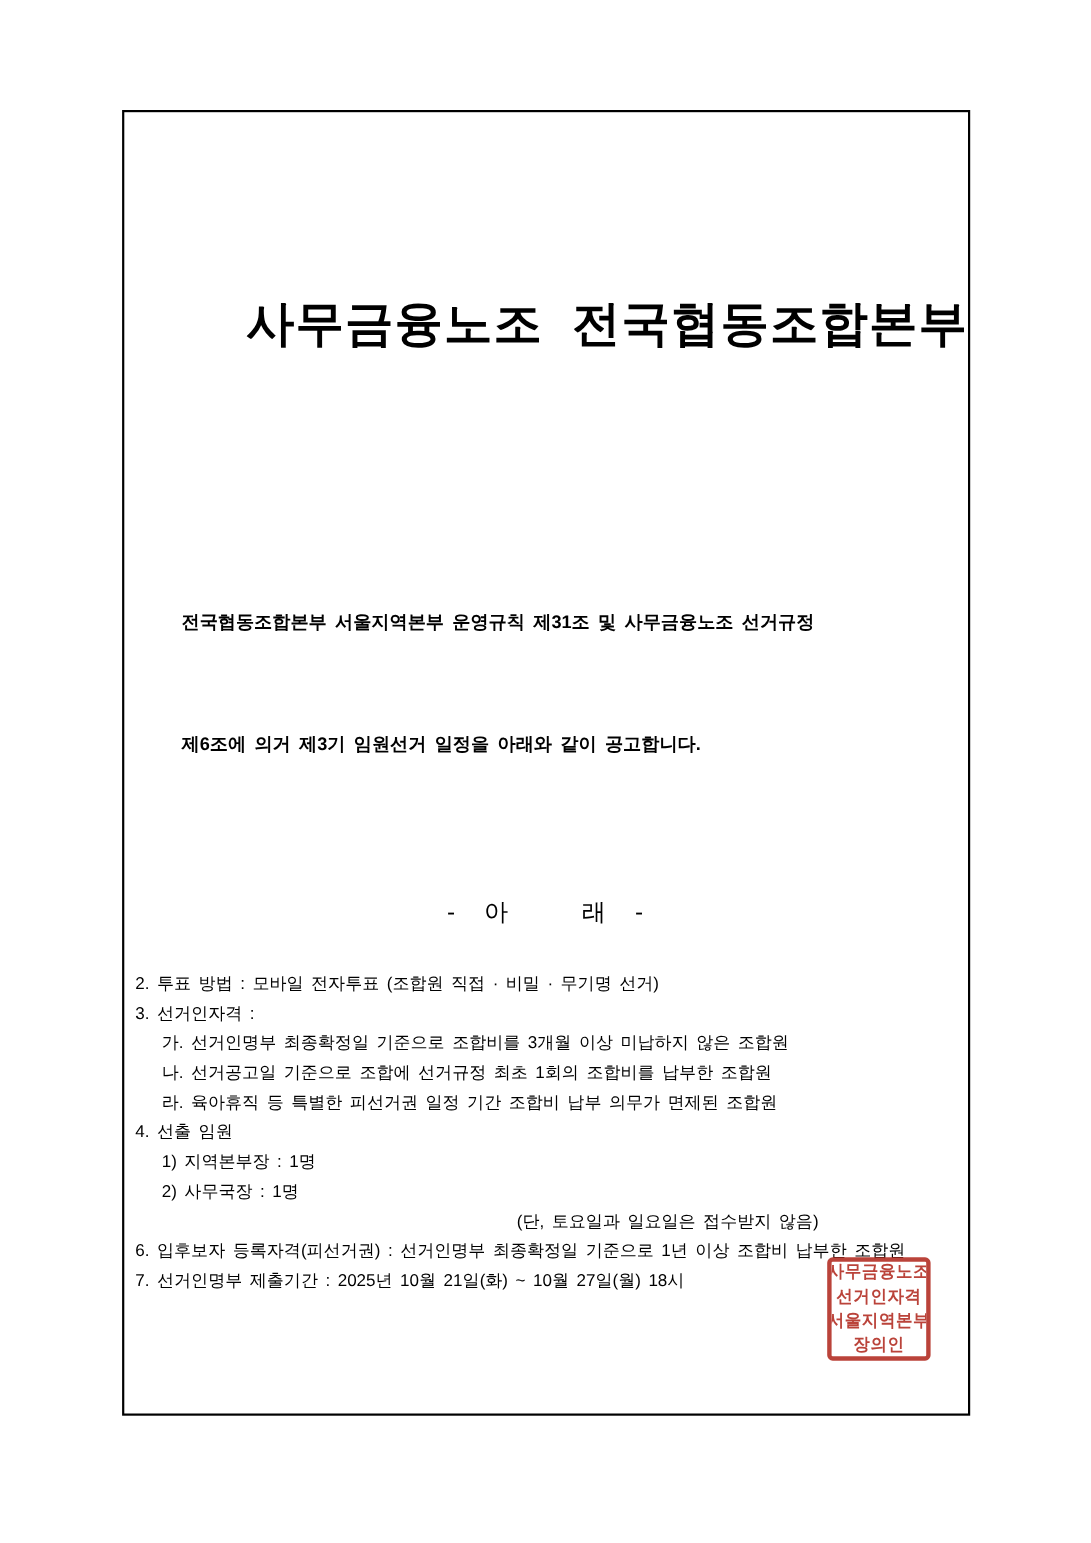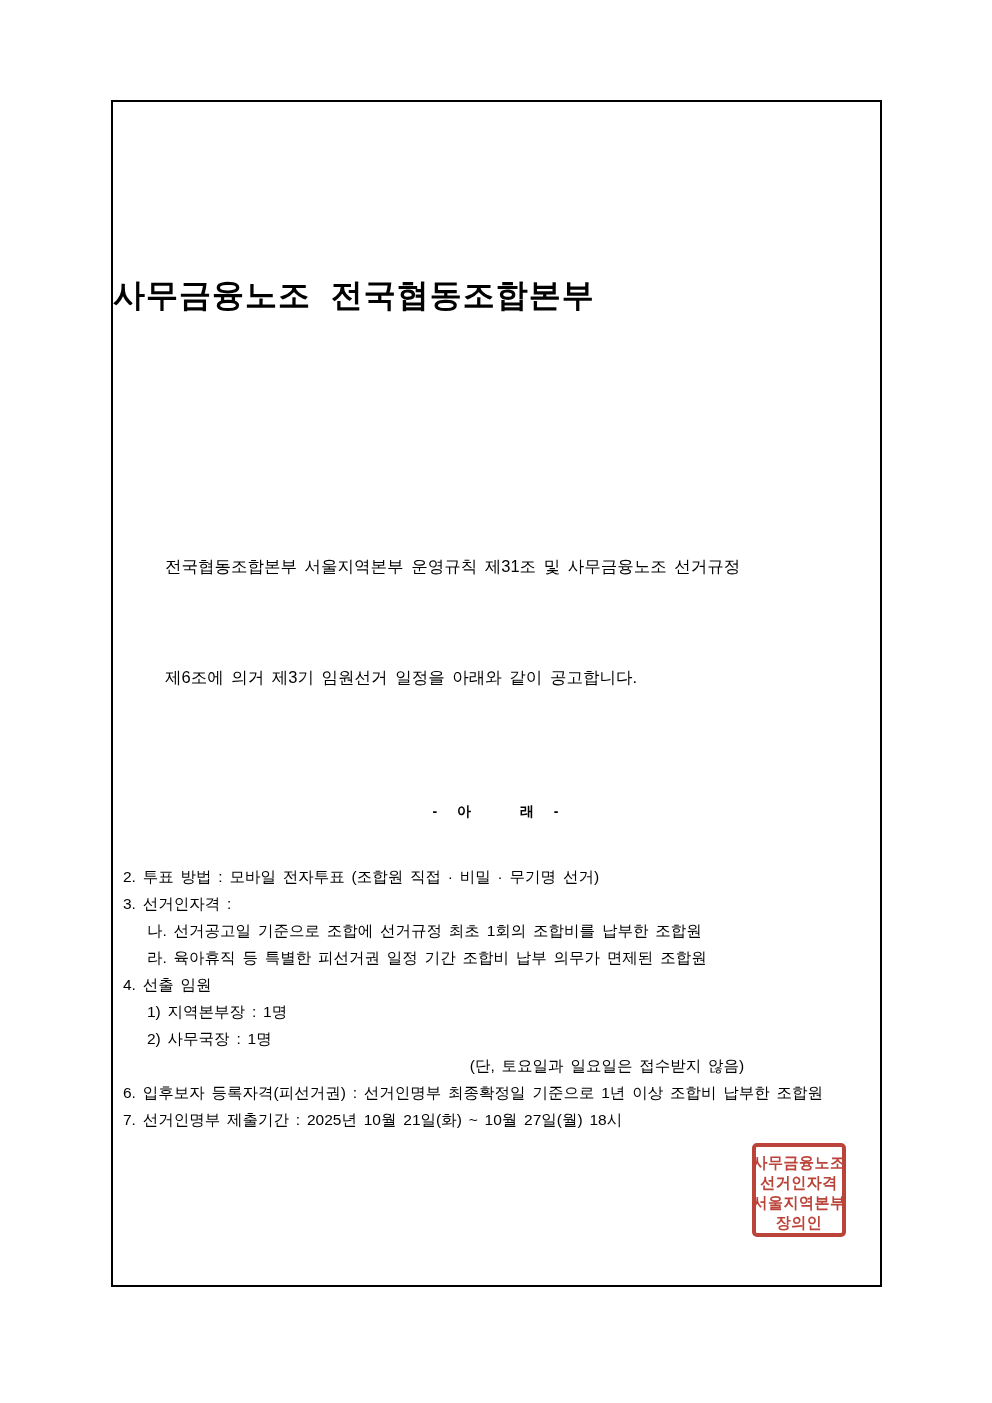--- a/index.html
+++ b/index.html
@@ -21,41 +21,42 @@
     left: 111px;
     top: 100px;
     width: 771px;
     height: 1187px;
     border: 2px solid #000000;
     box-sizing: border-box;
     background: #ffffff;
   }
   .title-block {
     margin-top: 48px;
-    text-align: left;
+    text-align: right;
     font-weight: bold;
-    font-size: 32px;
+    font-size: 44px;
     line-height: 58px;
     letter-spacing: 1px;
     white-space: pre;
   }
   .intro-block {
     margin-top: 34px;
     margin-left: 52px;
     margin-right: 30px;
     font-size: 16.5px;
     line-height: 37px;
     word-spacing: 3px;
     white-space: pre-wrap;
+    font-weight: bold;
   }
   .divider-line {
-    margin-top: 27px;
+    margin-top: 45px;
     text-align: center;
-    font-weight: bold;
-    font-size: 14px;
+    font-weight: normal;
+    font-size: 22px;
     line-height: 28px;
     letter-spacing: 2px;
     white-space: pre;
   }
   .items-block {
     margin-top: 38px;
     margin-left: 10px;
     margin-right: 4px;
     font-size: 15.5px;
     line-height: 27px;
@@ -69,21 +70,21 @@
     position: absolute;
     left: 639px;
     top: 1041px;
     width: 94px;
     height: 94px;
     box-sizing: border-box;
     border: 4px solid;
     border-radius: 5px;
     display: flex;
     flex-direction: column;
-    justify-content: flex-end;
+    justify-content: space-between;
     align-items: center;
     font-weight: bold;
     font-size: 15px;
     line-height: 20px;
     letter-spacing: 0.5px;
     opacity: 0.92;
     white-space: nowrap;
     overflow: hidden;
   }
   .seal-row { transform: scaleY(1.05); }
@@ -101,20 +102,21 @@
     <div class="intro-block">
       <div>전국협동조합본부 서울지역본부 운영규칙 제31조 및 사무금융노조 선거규정</div>
       <div>제6조에 의거 제3기 임원선거 일정을 아래와 같이 공고합니다.</div>
     </div>
 
     <div class="divider-line">-   아        래   -</div>
 
     <div class="items-block">
         <div class="item ind0">2. 투표 방법 : 모바일 전자투표 (조합원 직접 · 비밀 · 무기명 선거)</div>
         <div class="item ind0">3. 선거인자격 :</div>
+        <div class="item ind1">가. 선거인명부 최종확정일 기준으로 조합비를 3개월 이상 미납하지 않은 조합원</div>
         <div class="item ind1">나. 선거공고일 기준으로 조합에 선거규정 최초 1회의 조합비를 납부한 조합원</div>
         <div class="item ind1">라. 육아휴직 등 특별한 피선거권 일정 기간 조합비 납부 의무가 면제된 조합원</div>
         <div class="item ind0">4. 선출 임원</div>
         <div class="item ind1">1) 지역본부장 : 1명</div>
         <div class="item ind1">2) 사무국장 : 1명</div>
         <div class="item ind3">(단, 토요일과 일요일은 접수받지 않음)</div>
         <div class="item ind0">6. 입후보자 등록자격(피선거권) : 선거인명부 최종확정일 기준으로 1년 이상 조합비 납부한 조합원</div>
         <div class="item ind0">7. 선거인명부 제출기간 : 2025년 10월 21일(화) ~ 10월 27일(월) 18시</div>
       </div>
 

